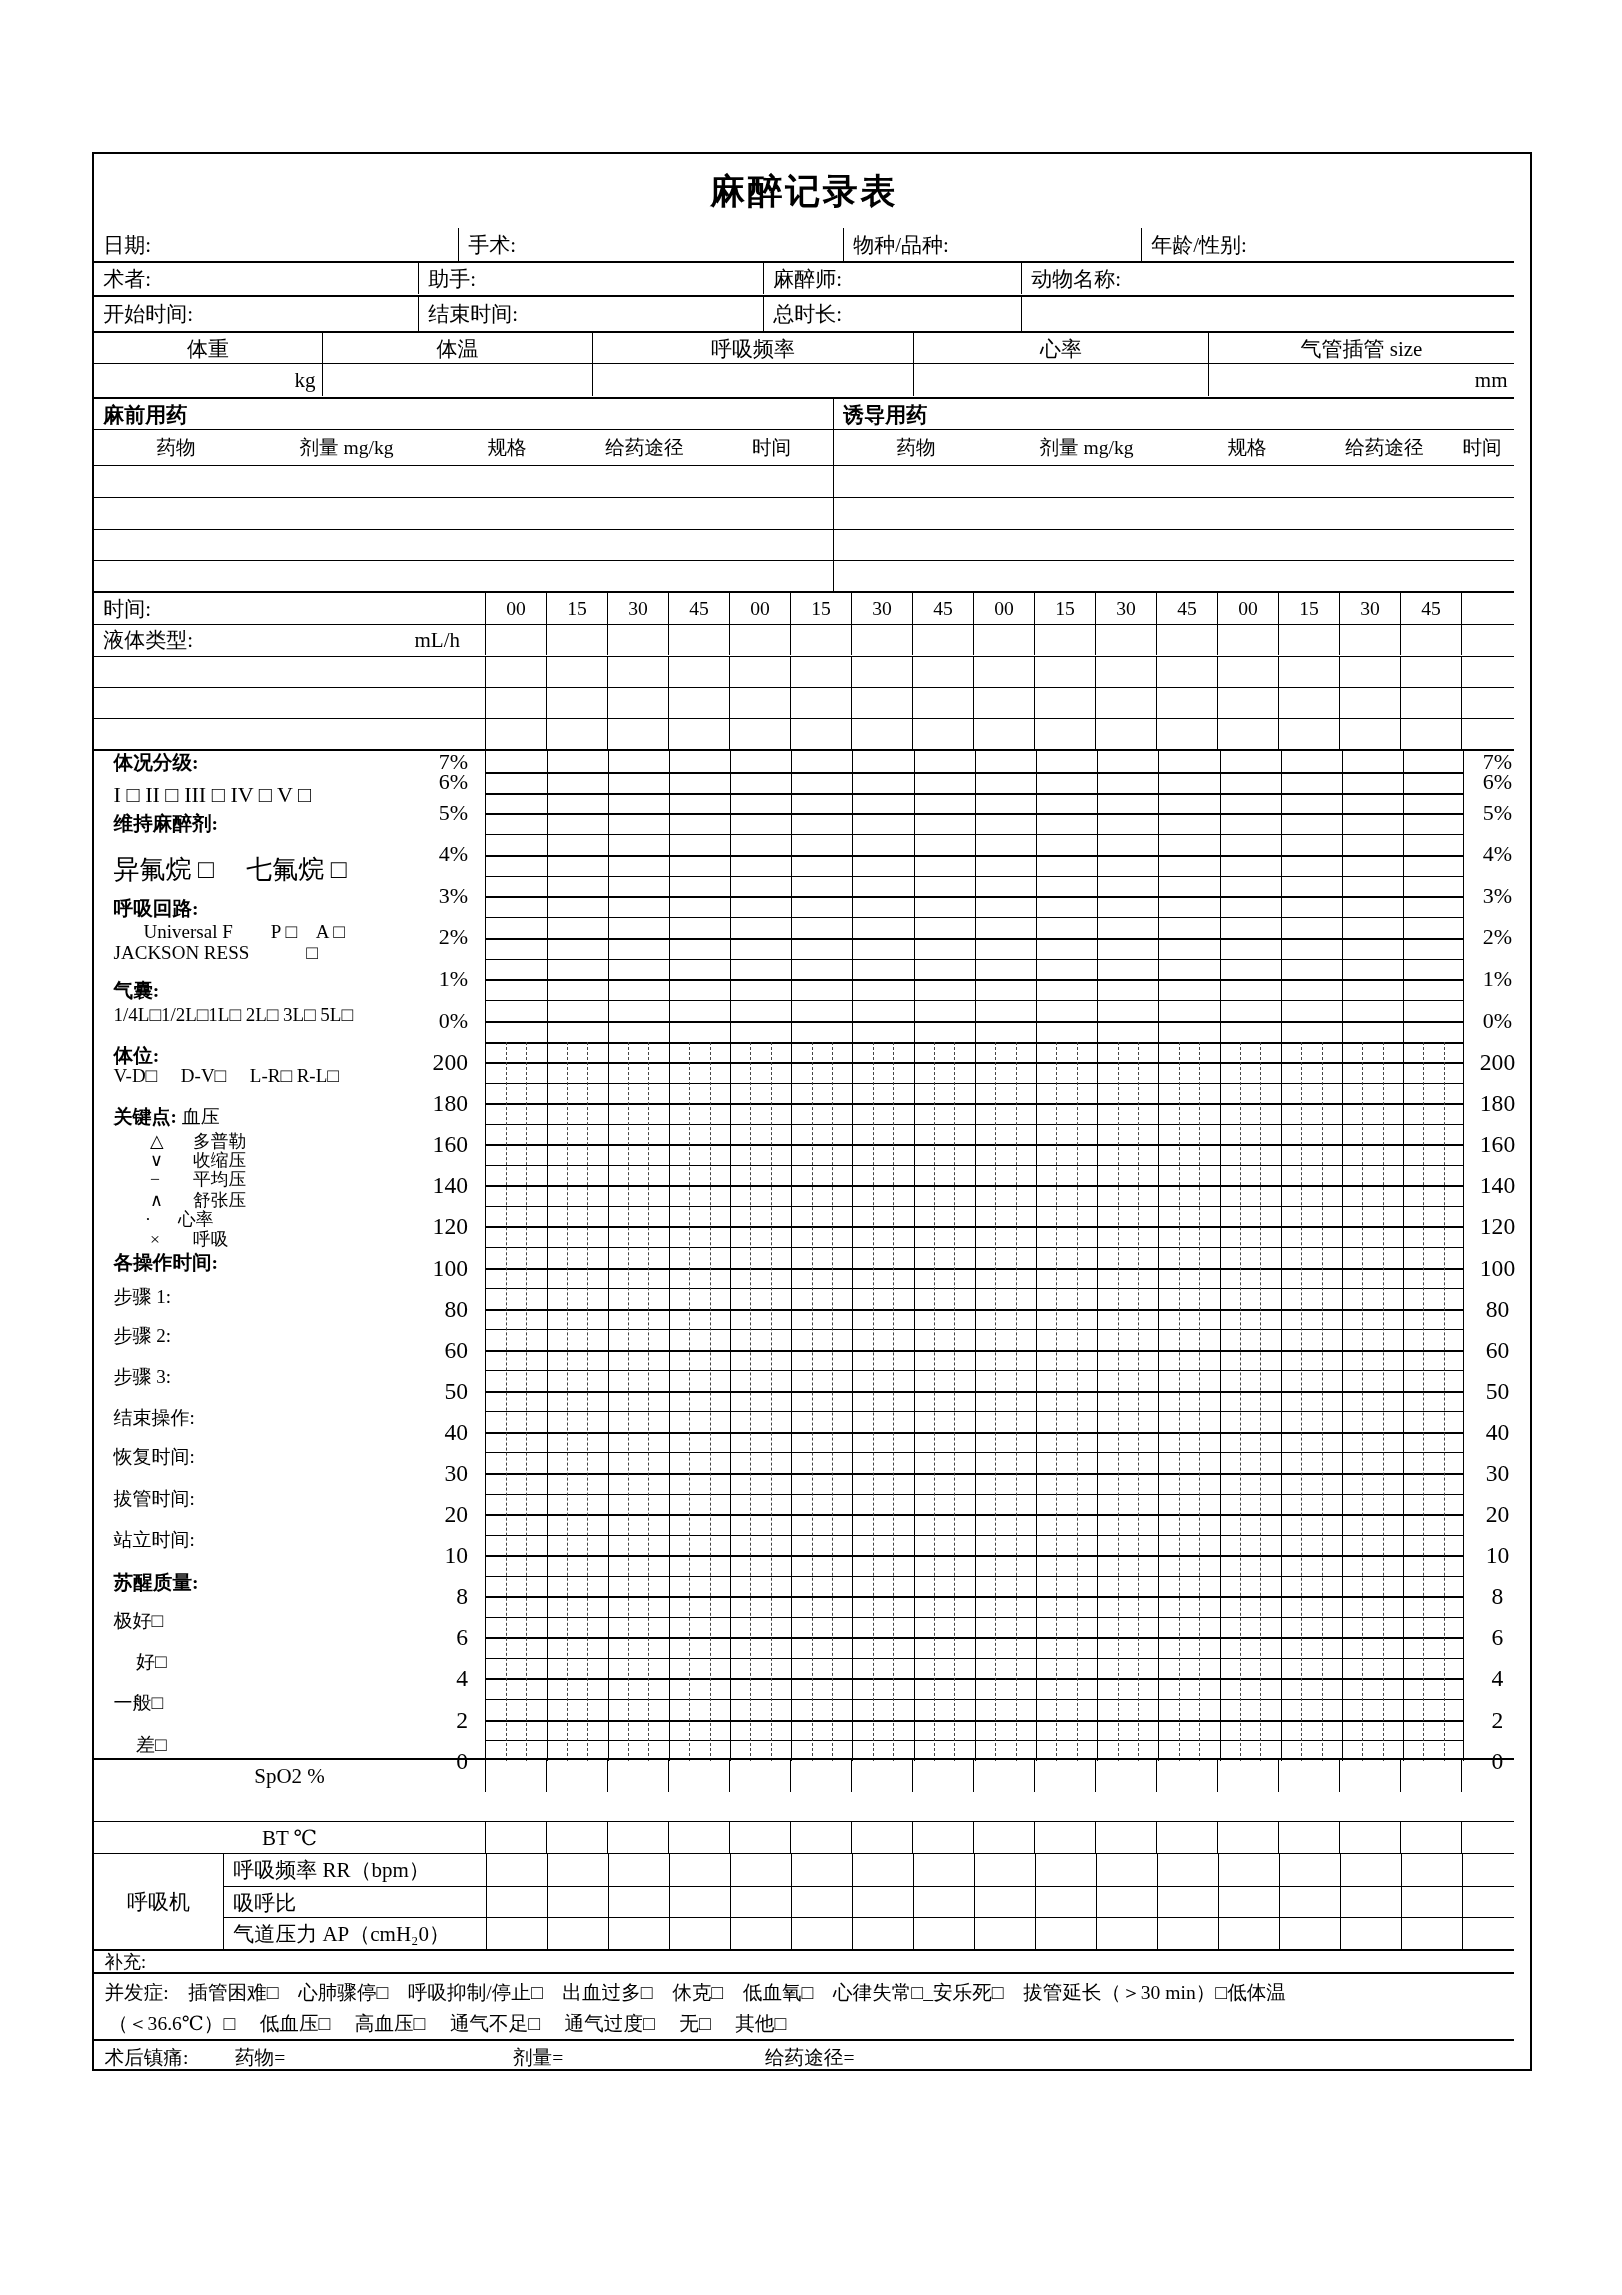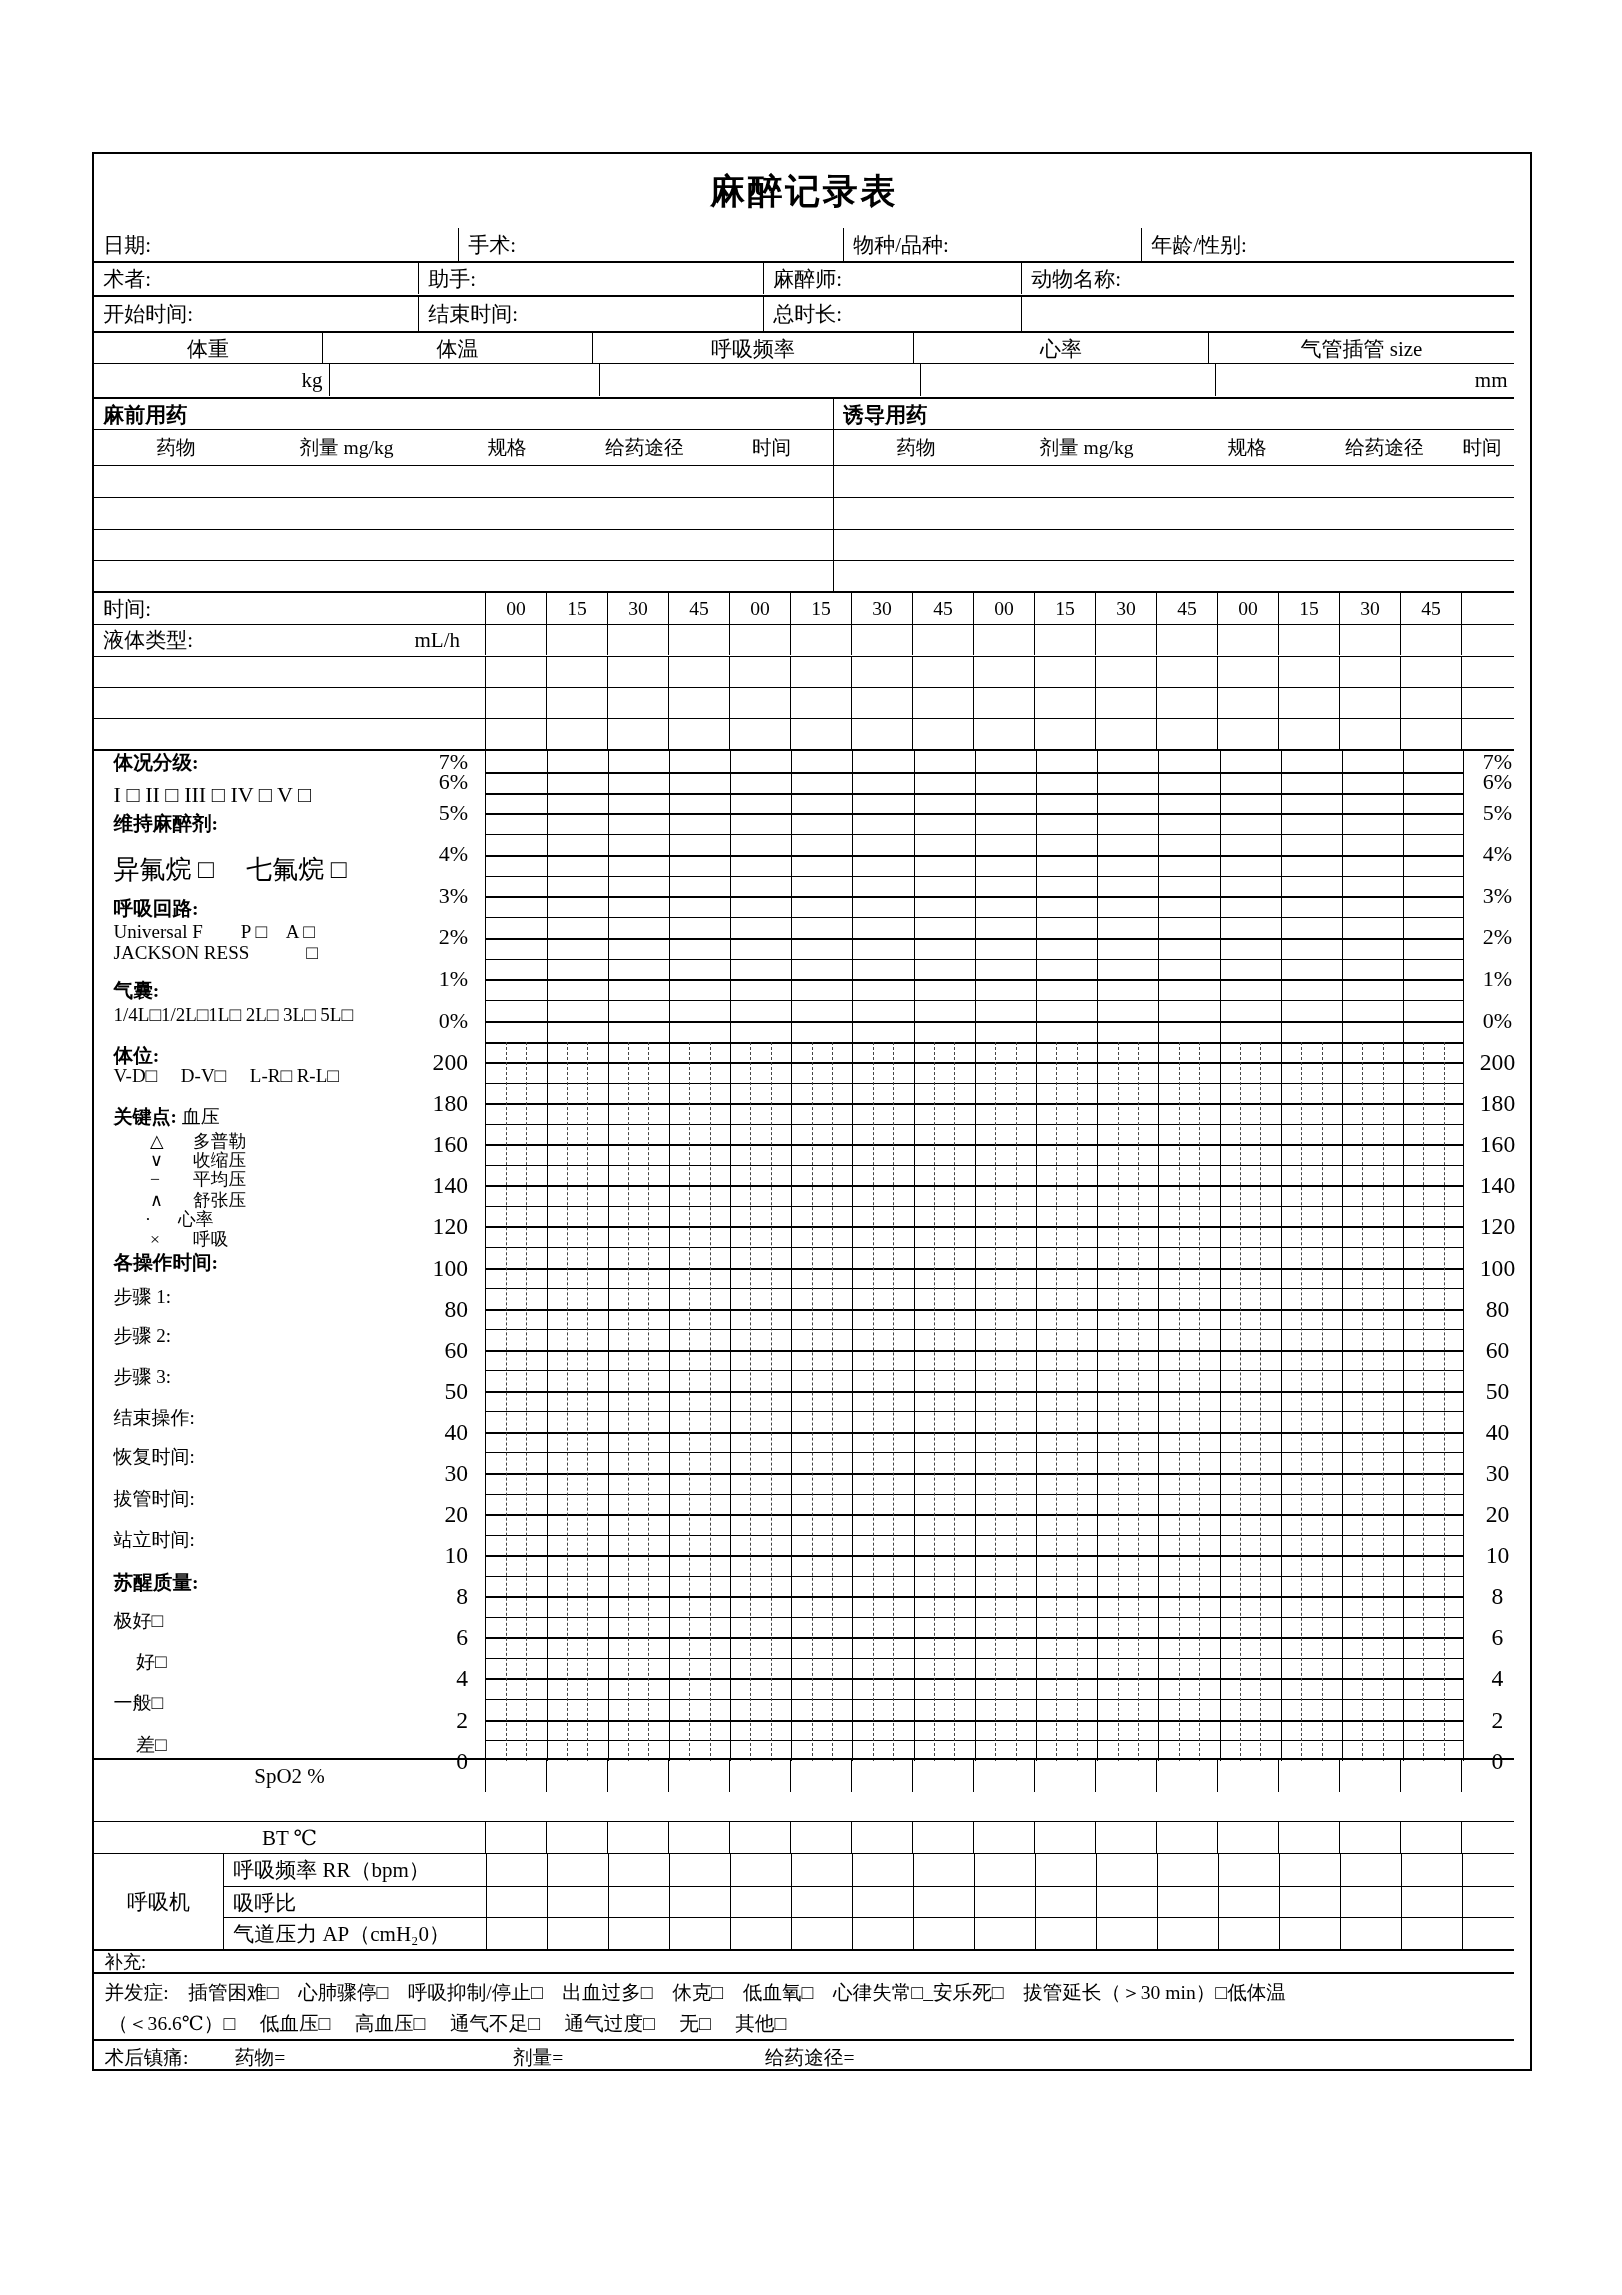--- a/index.html
+++ b/index.html
@@ -18,21 +18,21 @@
   .bold{font-weight:bold;}
   
   #title-row{top:0;height:74px;display:flex;align-items:center;justify-content:center;
              font-size:35px;font-weight:bold;letter-spacing:2.6px;}
   
   #hdr1{top:74px;height:33px;grid-template-columns:324px 345px 258px 1fr;gap:40px;}
   #hdr2{top:107px;height:33px;grid-template-columns:324px 345px 258px 1fr;}
   #hdr3{top:141px;height:36px;grid-template-columns:324px 345px 258px 1fr;}
   
   #vitals-hdr{top:177px;height:33px;grid-template-columns:228px 270px 321px 295px 1fr;}
-  #vitals-val{top:209px;height:33px;grid-template-columns:228px 270px 321px 295px 1fr;padding-left:7px;}
+  #vitals-val{top:209px;height:33px;grid-template-columns:228px 270px 321px 295px 1fr;}
   
   #med-hdr{top:243px;height:33px;grid-template-columns:739px 1fr;}
   #med-hdr .cell{font-weight:bold;}
   #drug-cols{top:275px;height:36px;grid-template-columns:739px 1fr;}
   .drugcols-half{display:grid;grid-template-columns:164px 177px 144px 131px 1fr;box-sizing:border-box;}
   .drugcols-half span{display:flex;align-items:center;justify-content:center;font-size:19.6px;white-space:nowrap;}
   #drug-rows{top:311px;height:126px;grid-template-columns:739px 1fr;grid-template-rows:repeat(4,1fr);grid-auto-flow:row;}
   
   .grid17{grid-template-columns:391px repeat(16,61px) 1fr;}
   #time-row{top:437px;height:33px;}
@@ -261,21 +261,21 @@
         <div class="cell bl"></div>
       </div>
 
     <div class="row" id="chart">
       <div class="abs" id="lpanel">
         <div class="opt bold" style="top:11.8px;">体况分级:</div>
         <div class="opt" style="top:44px;font-size:22px;">I □  II □  III  □  IV  □  V  □</div>
         <div class="opt bold" style="top:73px;">维持麻醉剂:</div>
         <div class="opt optbig" style="top:119px;">异氟烷 □　 七氟烷 □</div>
         <div class="opt bold" style="top:158px;">呼吸回路:</div>
-        <div class="opt" style="top:181px;">Universal F　　P □　A □</div>
+        <div class="opt" style="top:181px;margin-left:30px;">Universal F　　P □　A □</div>
         <div class="opt" style="top:202px;">JACKSON RESS　　　□</div>
         <div class="opt bold" style="top:240px;">气囊:</div>
         <div class="opt" style="top:264px;">1/4L□1/2L□1L□ 2L□ 3L□ 5L□</div>
         <div class="opt bold" style="top:305px;">体位:</div>
         <div class="opt" style="top:325px;">V-D□　 D-V□　 L-R□ R-L□</div>
         <div class="opt" style="top:366px;"><b>关键点:</b> <span>血压</span></div>
         <div class="leg" style="top:391px;"><span class="sym">△</span><span>多普勒</span></div>
         <div class="leg" style="top:410px;"><span class="sym">∨</span><span>收缩压</span></div>
         <div class="leg" style="top:429px;"><span class="sym">−</span><span>平均压</span></div>
         <div class="leg" style="top:450px;"><span class="sym">∧</span><span>舒张压</span></div>

